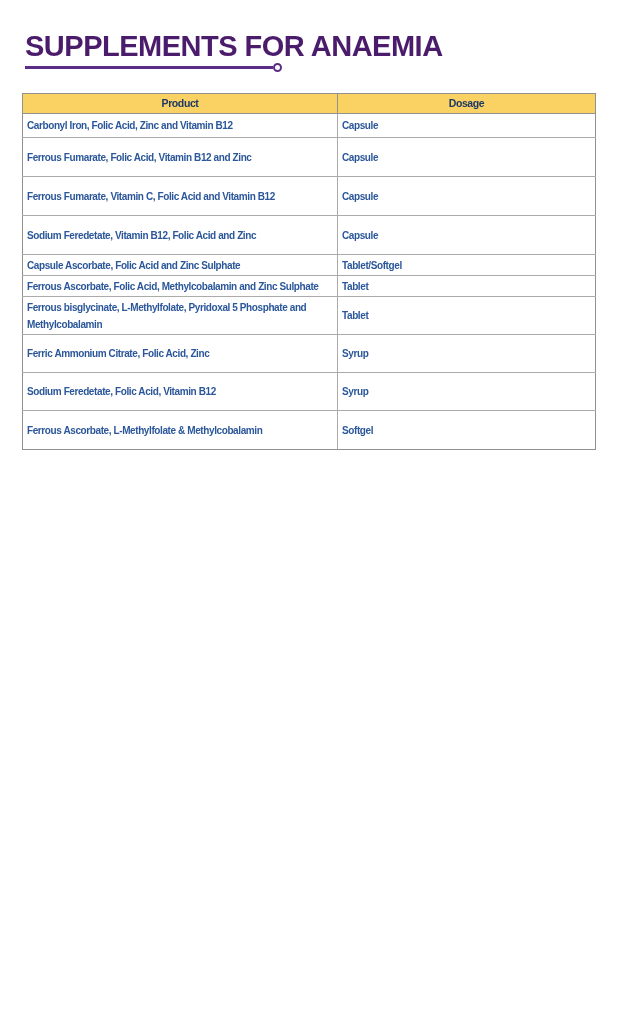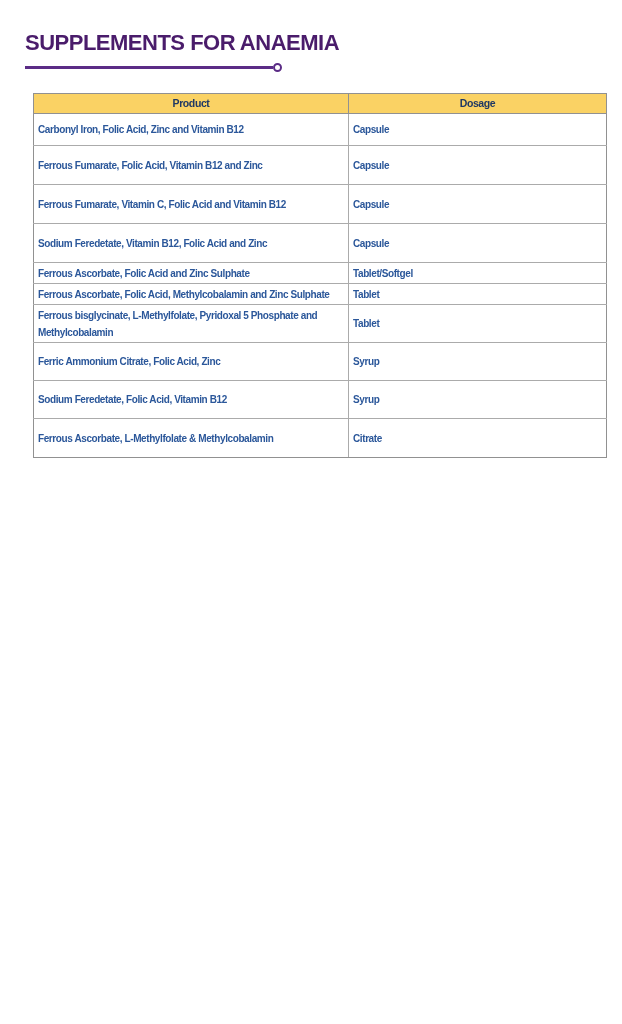--- a/index.html
+++ b/index.html
@@ -13,54 +13,54 @@
   }
   *{box-sizing:border-box;margin:0;padding:0;}
   html,body{background:#ffffff;}
   body{
     width:622px;height:1024px;position:relative;overflow:hidden;
     font-family:"Liberation Sans",sans-serif;
   }
   .page{position:absolute;inset:0;background:#ffffff;}
   .page-title{
     position:absolute;left:25px;top:31px;
-    font-size:22px;font-weight:bold;letter-spacing:-0.5px;
+    font-size:29px;font-weight:bold;letter-spacing:-0.5px;
     color:var(--title-color);white-space:nowrap;line-height:1.1;
   }
   .title-rule{
     position:absolute;left:25px;top:66px;width:248px;height:3px;
     background:var(--rule-color);
   }
   .title-rule .rule-end-circle{
     position:absolute;right:-9px;top:-3px;width:9px;height:9px;
     border:2.2px solid var(--rule-color);border-radius:50%;background:#ffffff;
   }
   table.supplements{
-    position:absolute;left:33px;top:93px;width:573px;
+    position:absolute;left:22px;top:93px;width:573px;
     border-collapse:collapse;table-layout:fixed;
   }
   table.supplements col.c-product{width:315px;}
   table.supplements col.c-dosage{width:258px;}
   table.supplements th,
   table.supplements td{
     border:1px solid var(--border-color);
     font-size:10px;font-weight:bold;letter-spacing:-0.4px;
     vertical-align:middle;padding:1px 4px;line-height:17px;
   }
   table.supplements tbody td{border-color:var(--inner-border);}
   table.supplements tbody td:first-child{border-left-color:var(--border-color);}
   table.supplements tbody td:last-child{border-right-color:var(--border-color);}
   table.supplements tbody tr:last-child td{border-bottom-color:var(--border-color);}
   table.supplements th{
     background:var(--header-bg);color:var(--header-text);
     text-align:center;height:20px;font-size:10.5px;
   }
   table.supplements td{color:var(--body-text);text-align:left;}
   table.supplements tbody tr{height:21px;}
-  table.supplements tbody tr:nth-child(1){height:32px;padding-left:48px;}
+  table.supplements tbody tr:nth-child(1){height:24px;padding-left:48px;}
   table.supplements tbody tr:nth-child(2),
   table.supplements tbody tr:nth-child(3),
   table.supplements tbody tr:nth-child(4),
   table.supplements tbody tr:nth-child(10){height:39px;}
   table.supplements tbody tr:nth-child(7),
   table.supplements tbody tr:nth-child(8),
   table.supplements tbody tr:nth-child(9){height:38px;}
 </style>
 </head>
 <body>
@@ -95,39 +95,39 @@
         </tr>
         <tr>
           <td>Ferrous Fumarate, Vitamin C, Folic Acid and Vitamin B12</td>
           <td>Capsule</td>
         </tr>
         <tr>
           <td>Sodium Feredetate, Vitamin B12, Folic Acid and Zinc</td>
           <td>Capsule</td>
         </tr>
         <tr>
-          <td>Ferrous Ascorbate, Folic Acid and Zinc Sulphate</td>
+          <td>Capsule Ascorbate, Folic Acid and Zinc Sulphate</td>
           <td>Tablet/Softgel</td>
         </tr>
         <tr>
           <td>Ferrous Ascorbate, Folic Acid, Methylcobalamin and Zinc Sulphate</td>
           <td>Tablet</td>
         </tr>
         <tr>
           <td>Ferrous bisglycinate, L-Methylfolate, Pyridoxal 5 Phosphate and Methylcobalamin</td>
           <td>Tablet</td>
         </tr>
         <tr>
           <td>Ferric Ammonium Citrate, Folic Acid, Zinc</td>
           <td>Syrup</td>
         </tr>
         <tr>
           <td>Sodium Feredetate, Folic Acid, Vitamin B12</td>
           <td>Syrup</td>
         </tr>
         <tr>
           <td>Ferrous Ascorbate, L-Methylfolate &amp; Methylcobalamin</td>
-          <td>Citrate</td>
+          <td>Softgel</td>
         </tr>
       </tbody>
   </table>
 
 </div>
 
 </body></html>

